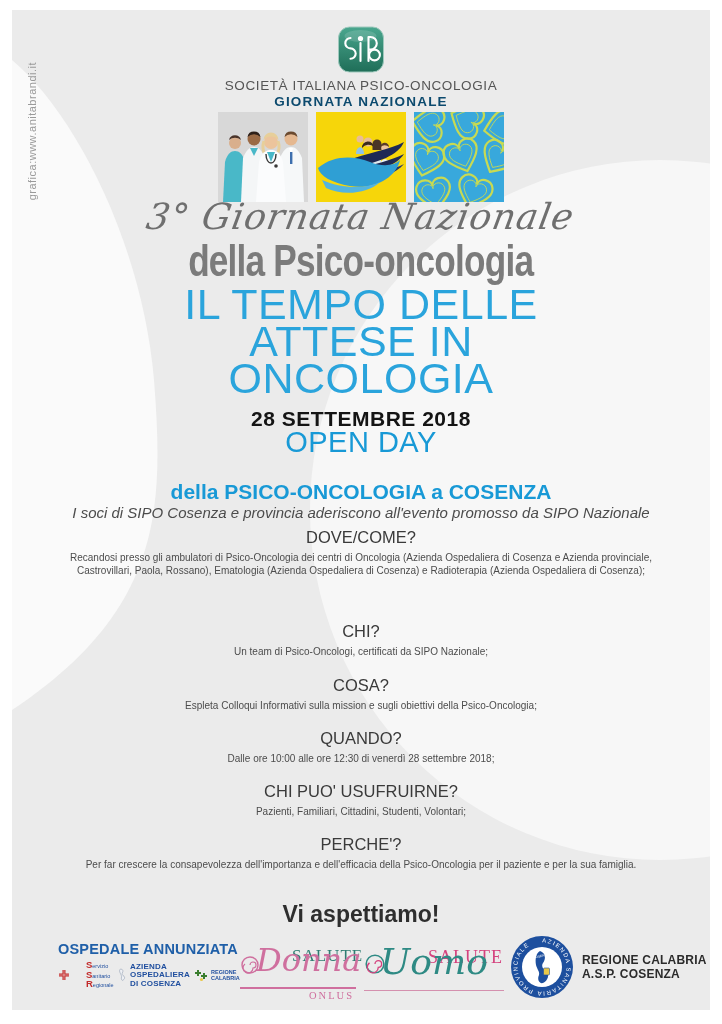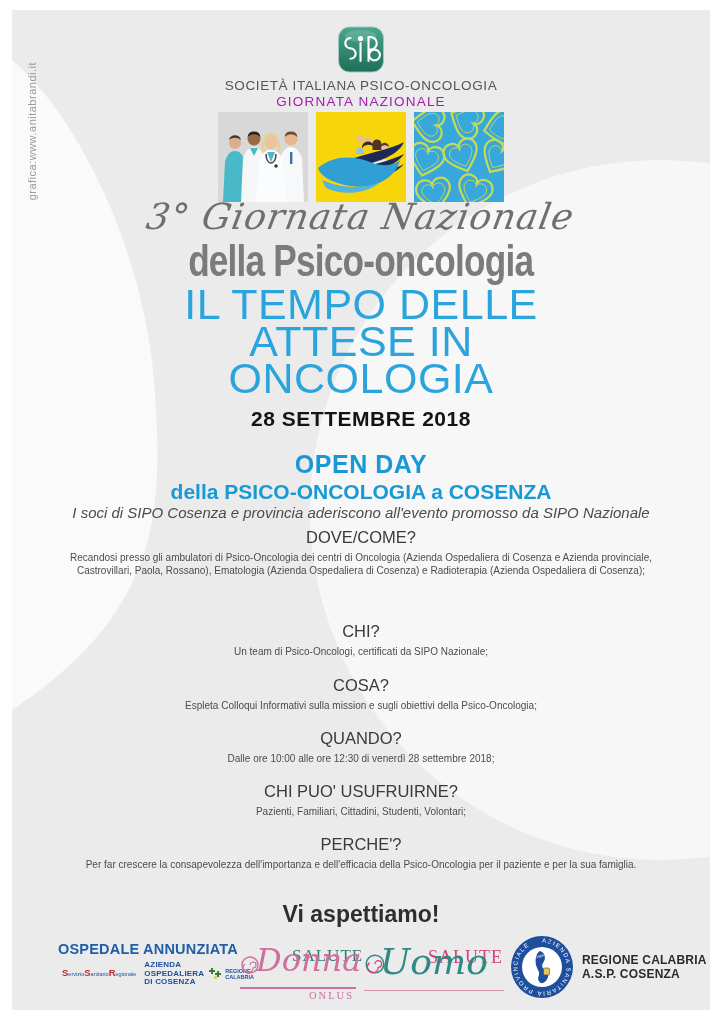--- a/index.html
+++ b/index.html
@@ -12,50 +12,50 @@
   .deco-right{position:absolute;width:700px;height:700px;border-radius:50%;background:#f7f7f7;
               right:-300px;top:150px;}
 
   .credit{position:absolute;left:14px;top:52px;writing-mode:vertical-rl;transform:rotate(180deg);
           font-size:11px;color:#9a9a9a;letter-spacing:.5px;}
 
   .center-abs{position:absolute;left:0;width:100%;text-align:center;}
 
   .sipo-logo{position:absolute;left:50%;transform:translateX(-50%);top:16px;width:47px;height:47px;}
   .org-name{top:68px;font-size:13.5px;color:#555;letter-spacing:.6px;}
-  .event-name{top:84px;font-size:13.5px;font-weight:normal;color:#a21caf;letter-spacing:1.2px;}
+  .event-name{top:84px;font-size:13.5px;font-weight:bold;color:#0c4a6e;letter-spacing:1.2px;}
 
   .photos{position:absolute;top:102px;left:0;width:100%;display:flex;justify-content:center;gap:8px;}
   .photo{width:90px;height:90px;display:block;}
 
   .edition-script{top:186px;}
   .edition-script span{display:inline-block;transform:skewX(-10deg);
       font-family:"DejaVu Serif",serif;font-style:italic;font-size:36px;color:#6f6f6f;letter-spacing:1px;}
   .edition-sub{top:226px;}
   .edition-sub span{display:inline-block;transform:scaleX(.8);font-size:44px;font-weight:bold;
       color:#7b7b7b;letter-spacing:-1px;}
   .main-title{top:276px;font-size:43px;color:#2aa4dc;line-height:37px;letter-spacing:.5px;}
   .date{top:397px;font-size:21px;font-weight:bold;color:#141414;letter-spacing:.5px;}
 
-  .openday-title{top:440px;font-size:25px;font-weight:bold;color:#1899d6;letter-spacing:.5px;}
+  .openday-title{top:416px;font-size:29px;font-weight:normal;color:#1899d6;letter-spacing:.5px;}
   .openday-sub{top:470px;font-size:21px;font-weight:bold;color:#1899d6;}
   .openday-note{top:494px;font-size:15px;font-style:italic;color:#4c4c4c;}
 
   .section{position:absolute;left:0;width:100%;text-align:center;}
   .section h3{margin:0 0 4px 0;font-size:16.5px;font-weight:normal;color:#3a3a3a;}
   .section p{margin:0 auto;font-size:10px;color:#4c4c4c;line-height:1.32;max-width:600px;text-align:center;}
 
   .closing{top:891px;font-size:23px;font-weight:bold;color:#2e2e2e;}
 
   
   .footer{position:absolute;left:0;top:925px;width:100%;height:78px;}
   .logo-ospedale{position:absolute;left:46px;top:6px;width:185px;}
   .ospedale-title{font-size:14.5px;font-weight:bold;color:#1f5fa8;letter-spacing:.2px;text-align:left;}
   .ospedale-row{display:flex;align-items:center;gap:4px;margin-top:4px;}
-  .ssr{display:flex;flex-direction:row;justify-content:center;}
+  .ssr{display:flex;flex-direction:column;justify-content:center;margin-left:12px;}
   .ssr span{display:block;font-size:5.5px;line-height:7.5px;color:#1f4e9e;}
   .ssr span::first-letter{font-size:9.5px;font-weight:bold;color:#c22a2a;}
   .azienda{display:flex;flex-direction:column;}
   .azienda span{font-size:8px;font-weight:bold;color:#1f4e9e;line-height:8.5px;letter-spacing:.2px;}
   .regione-small{width:32px;font-size:5.5px;font-weight:bold;color:#1f4e9e;line-height:6px;}
   .regione-wrap{display:flex;align-items:center;gap:2px;}
 
   .logo-donna{position:absolute;left:228px;top:4px;width:116px;height:64px;}
   .donna-salute{position:absolute;left:52px;top:7px;font-family:"Liberation Serif",serif;
       font-size:17px;letter-spacing:1px;color:#2e7d72;}

